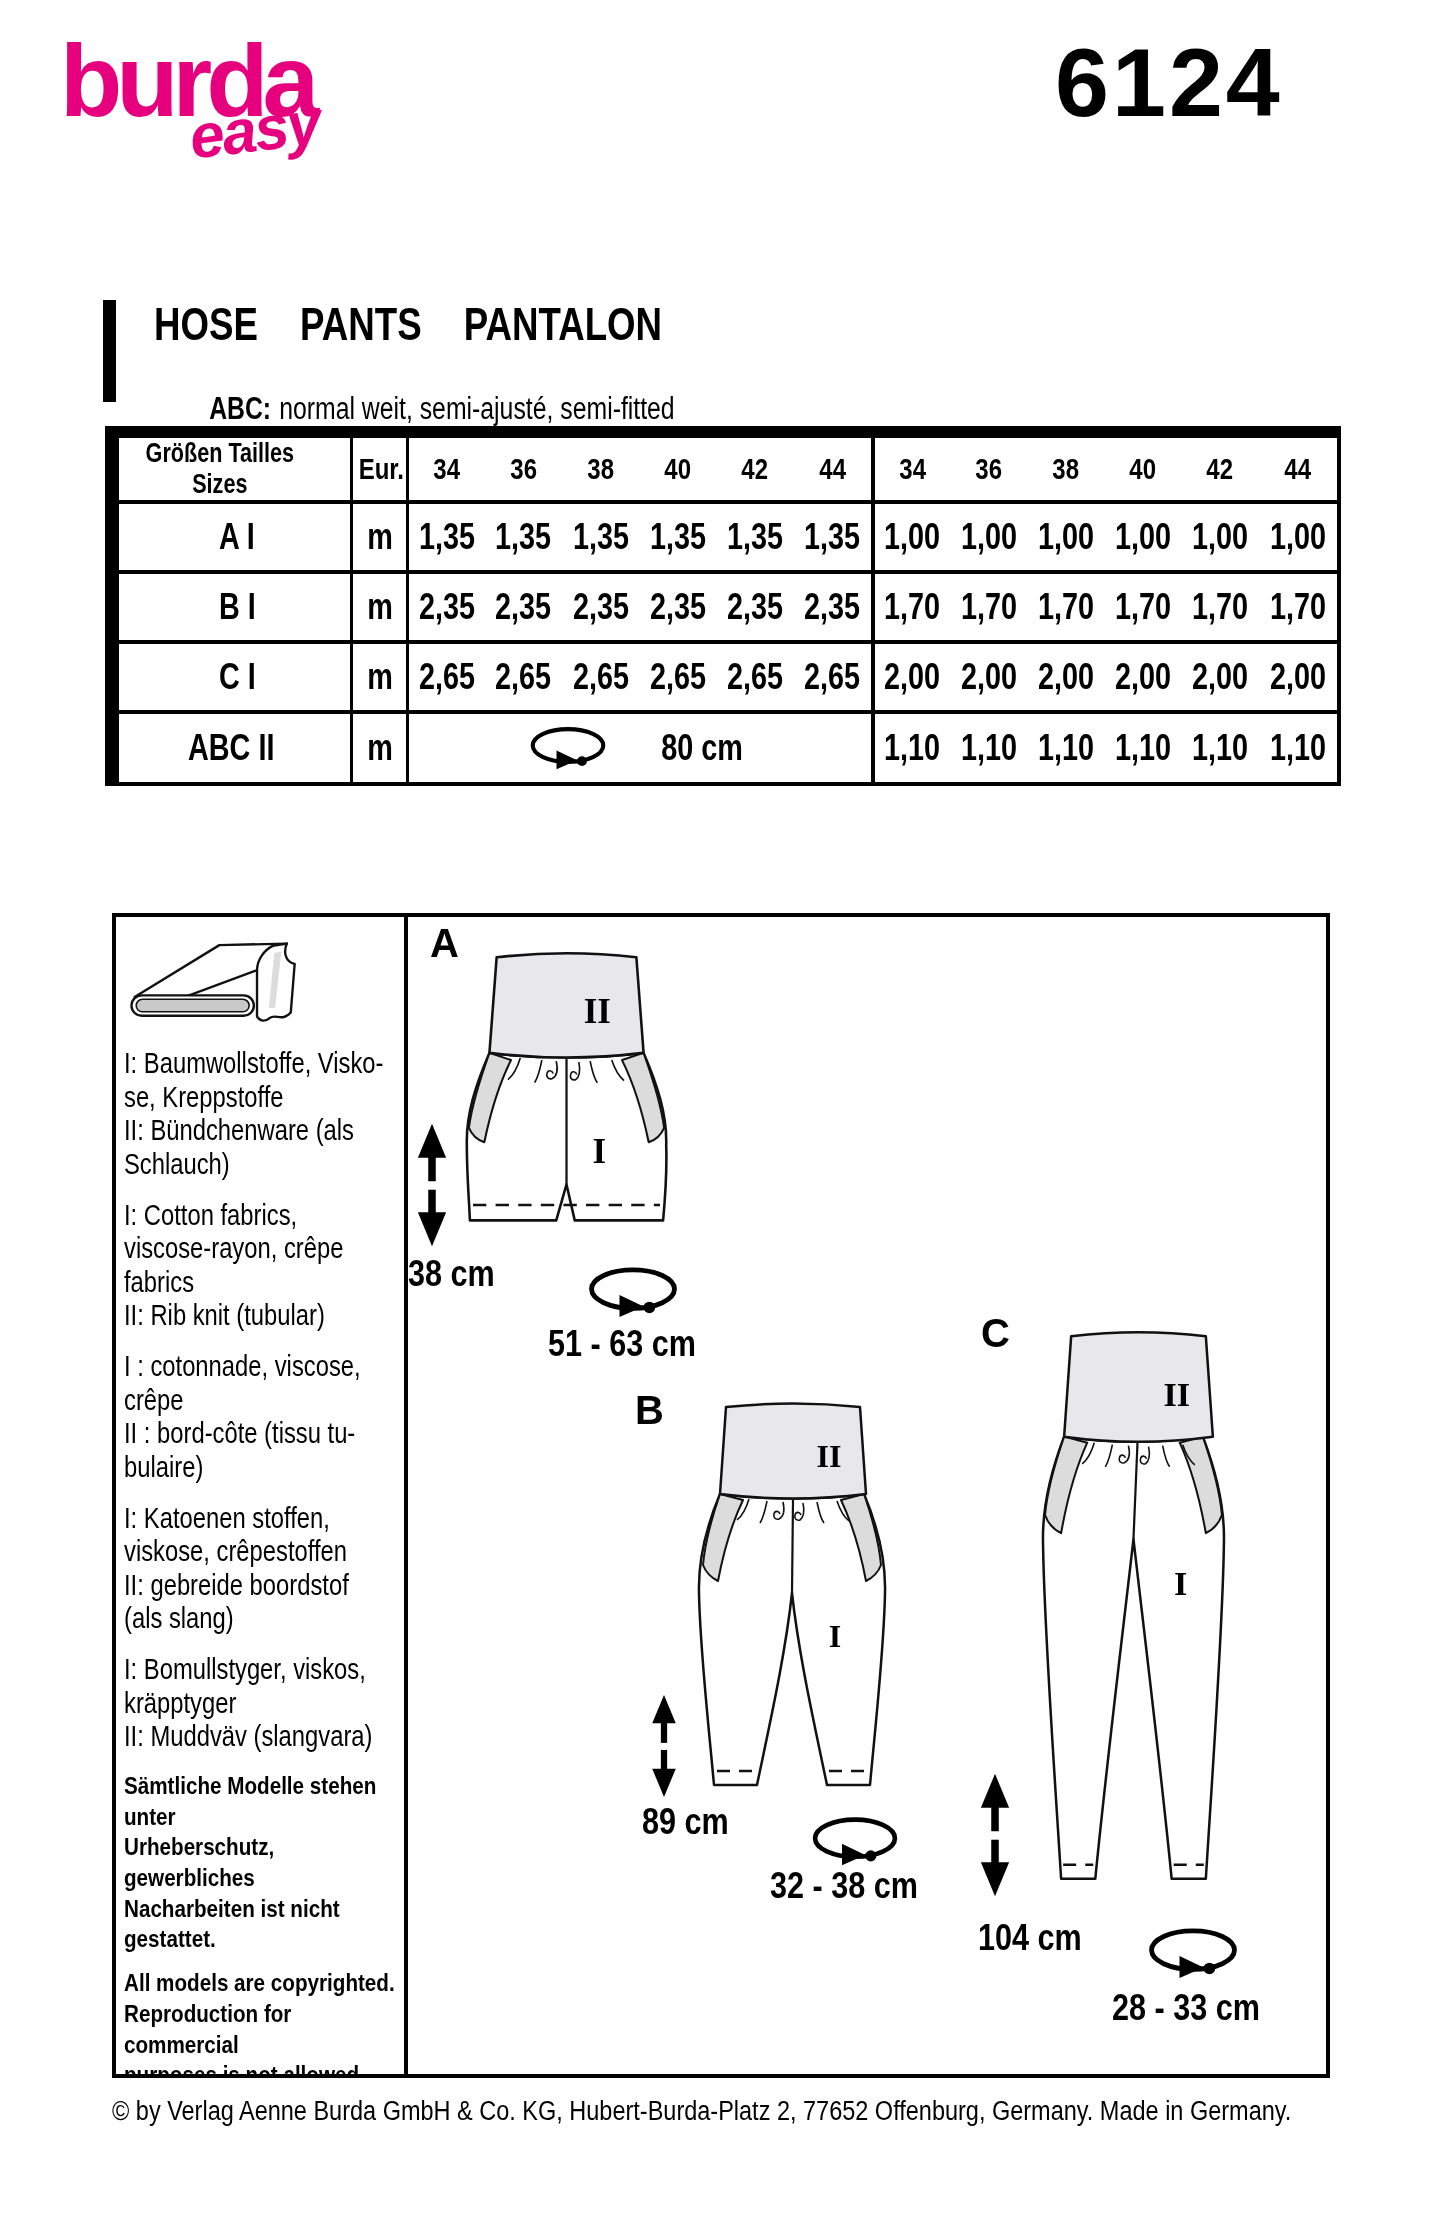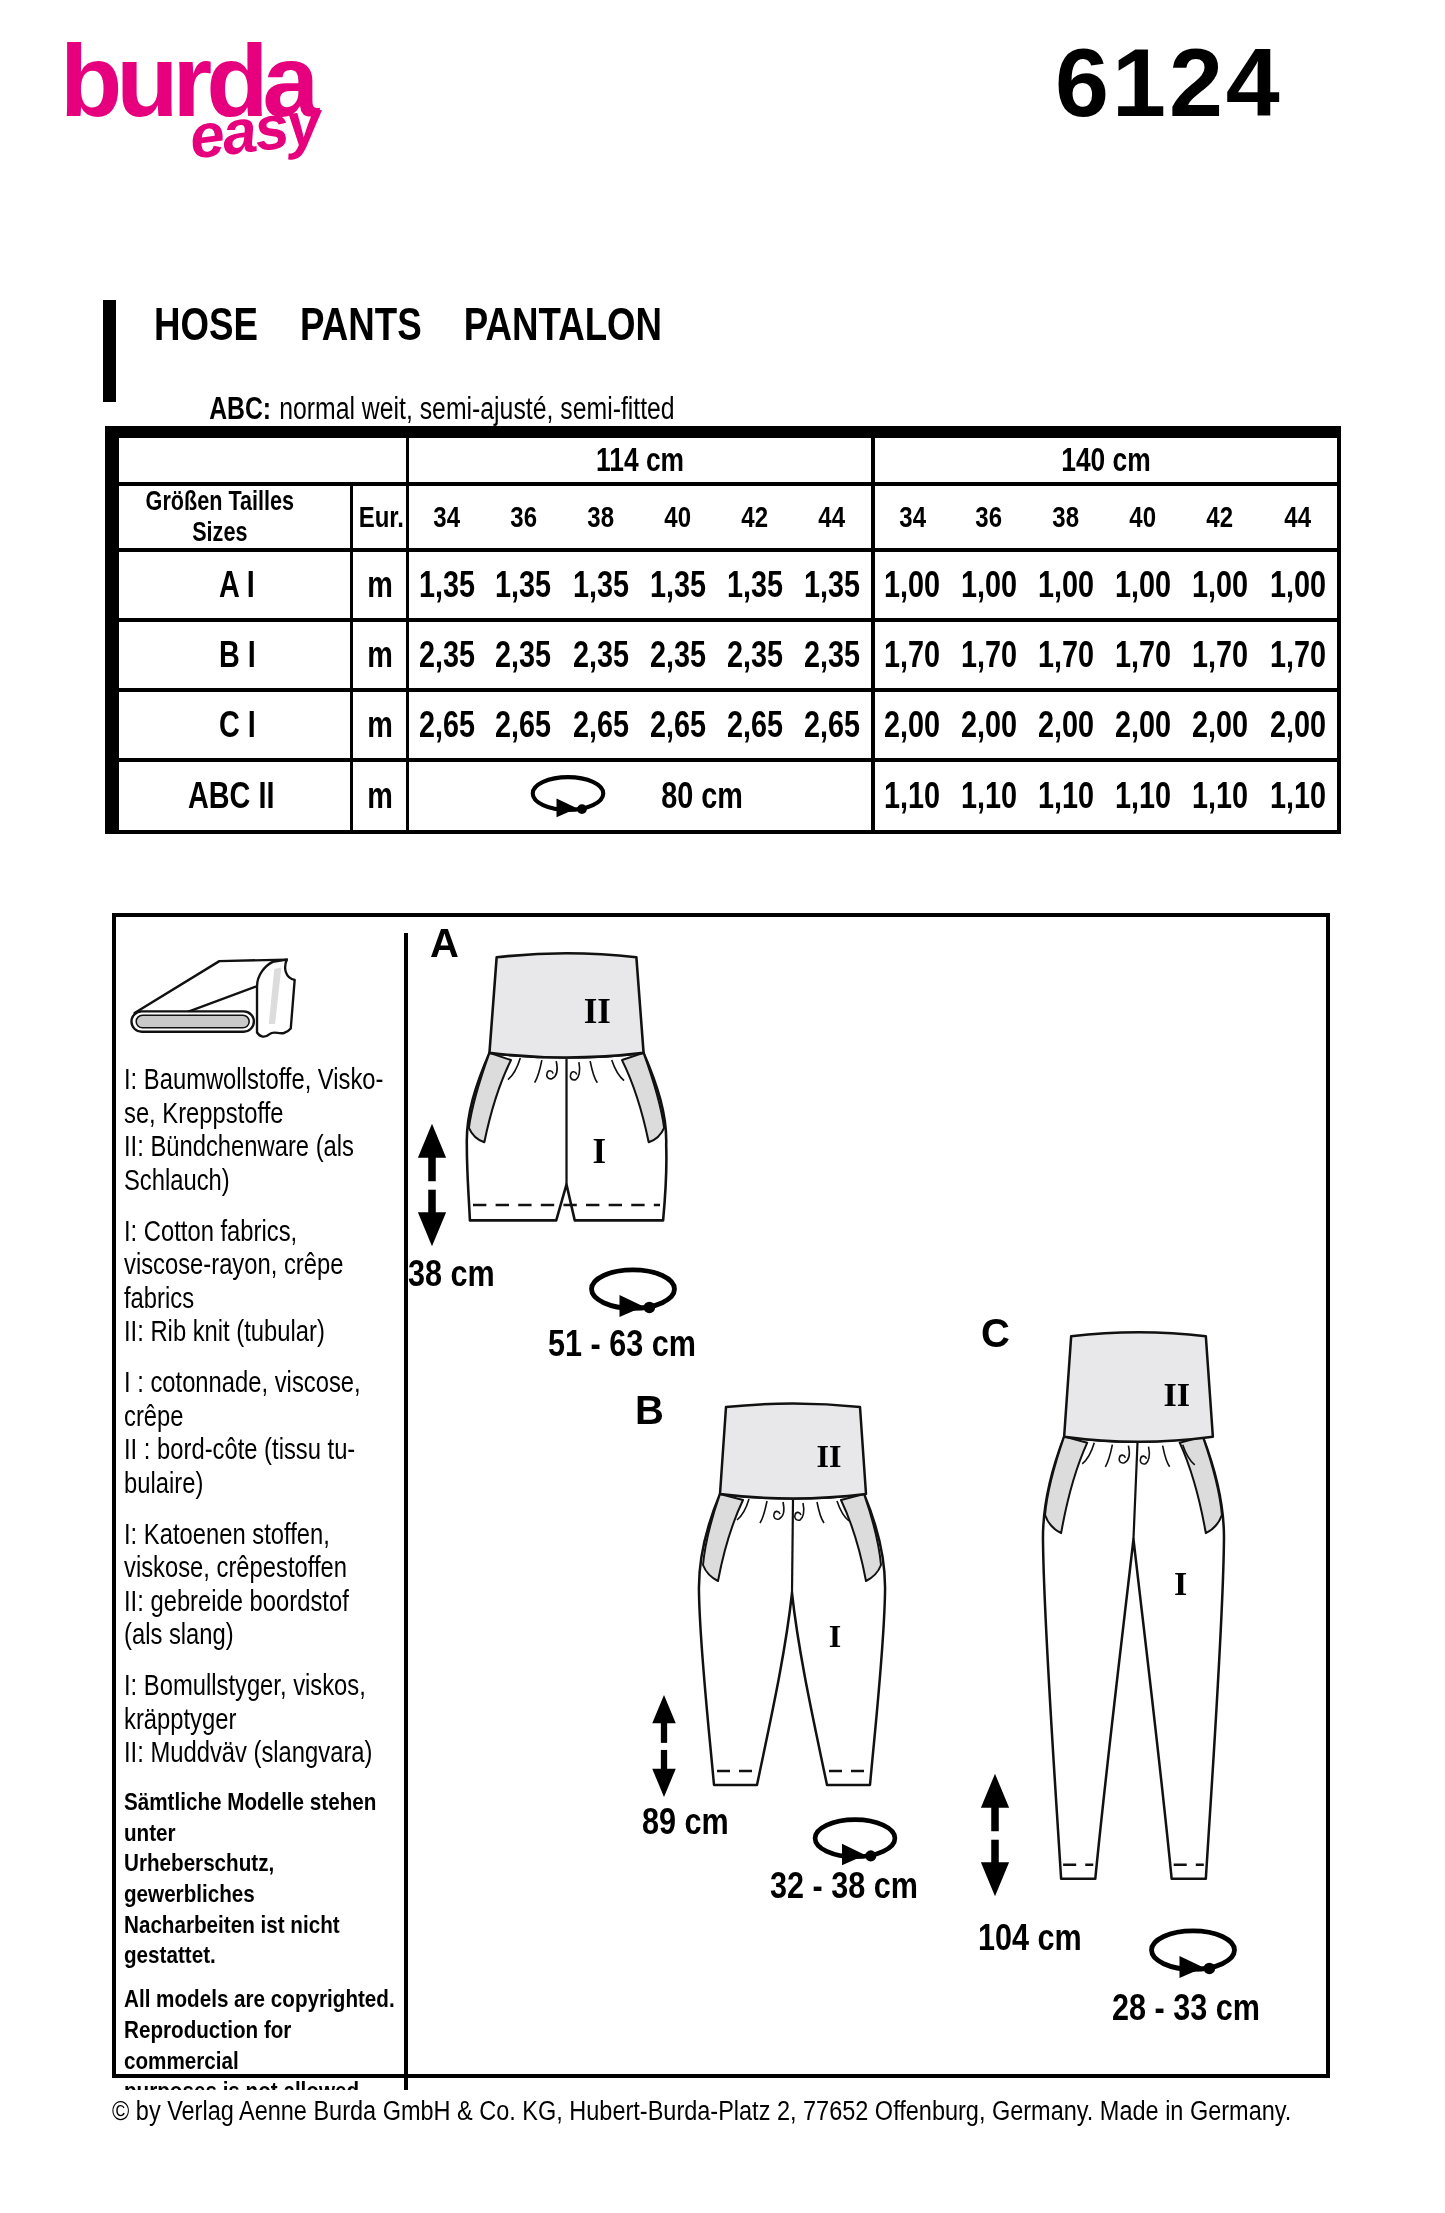--- a/index.html
+++ b/index.html
@@ -56,21 +56,21 @@
   .bR3 { border-right:3px solid #000; }
   .merged-cell { }
   .merged-flex { display:flex; align-items:center; justify-content:center; gap:42px; }
 
   
   #main-box {
     position:absolute; left:112px; top:913px; width:1218px; height:1165px;
     border:4px solid #000;
   }
   #sidebar {
-    position:absolute; left:0; top:16px; width:292px; height:100%;
+    position:absolute; left:0; top:0; width:292px; height:100%;
     border-right:4px solid #000; padding:12px 6px 0 8px; overflow:hidden;
   }
   .mat {
     font-size:29px; line-height:1.16; white-space:pre-line;
     transform:scaleX(0.82); transform-origin:top left; width:121%;
     margin:0 0 17px 0;
   }
   .note {
     font-size:24px; font-weight:bold; line-height:1.28; white-space:pre-line;
     transform:scaleX(0.86); transform-origin:top left; width:116%;
@@ -129,25 +129,20 @@
           <col style="width:77px">
           <col style="width:79px">
         <col style="width:77px">
           <col style="width:77px">
           <col style="width:77px">
           <col style="width:77px">
           <col style="width:77px">
           <col style="width:78px">
       </colgroup>
       <tbody>
-          <tr class="hdr1 sep">
-        <td colspan="2"></td>
-        <td colspan="6" class="bL3"><span class="cx">114 cm</span></td>
-        <td colspan="6" class="bL4"><span class="cx">140 cm</span></td>
-      </tr>
       <tr class="hdr2 sep">
         <td class="cell-label"><span class="cx-left" style="font-size:27px">Größen  Tailles  Sizes</span></td>
         <td class="bL3 bR3"><span class="cx">Eur.</span></td>
         <td><span class="cx">34</span></td>
         <td><span class="cx">36</span></td>
         <td><span class="cx">38</span></td>
         <td><span class="cx">40</span></td>
         <td><span class="cx">42</span></td>
         <td><span class="cx">44</span></td>
         <td class="bL4"><span class="cx">34</span></td>

